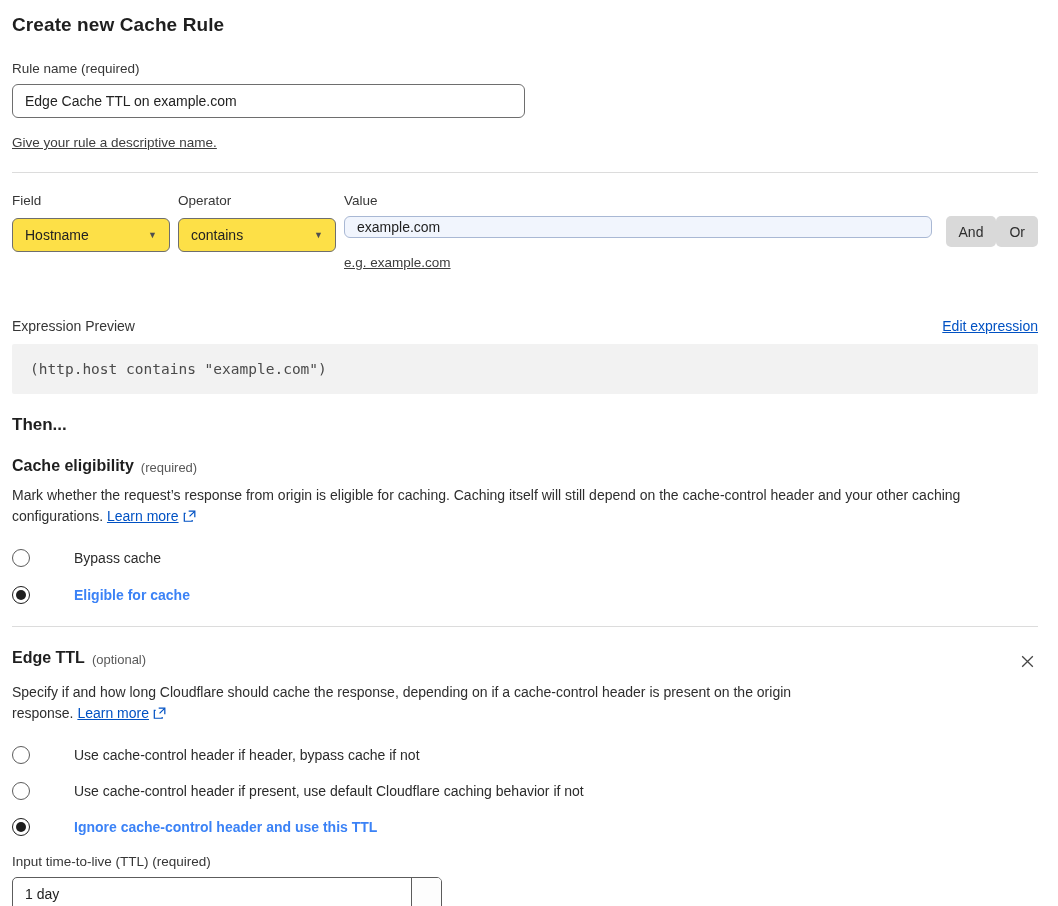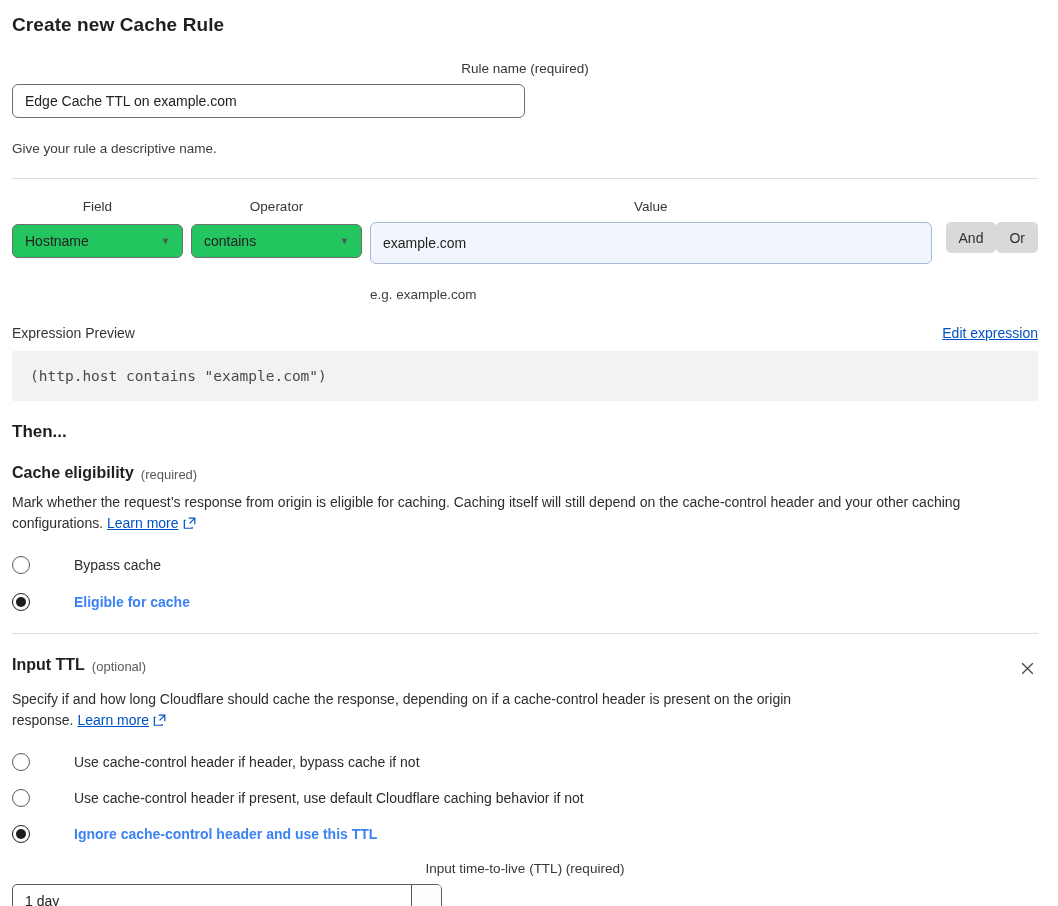--- a/index.html
+++ b/index.html
@@ -17,55 +17,55 @@
   html,body{background:#fff;}
   body{
     width:1058px;height:906px;overflow:hidden;
     font-family:"Liberation Sans","DejaVu Sans",sans-serif;
     color:var(--text);font-size:14px;
   }
   .page{padding:14px 20px 0 12px;}
 
   h1.page-title{font-size:19px;font-weight:700;color:#1f1f1f;letter-spacing:.1px;}
 
-  .field-label{display:block;font-size:13.5px;color:#363636;margin-bottom:8px;text-align:center;}
+  .field-label{display:block;font-size:13.5px;color:#363636;margin-bottom:8px;}
   .rule-name-group{margin-top:25px;}
   .text-input{
     width:513px;height:34px;border:1px solid var(--ctrl-border);border-radius:6px;
     padding:0 12px;font-size:14px;color:#222;background:#fff;outline:none;
     font-family:inherit;
   }
-  .help-text{font-size:13.5px;color:#3d3d3d;margin-top:23px;}
+  .help-text{font-size:13.5px;color:#3d3d3d;margin-top:17px;text-decoration:underline;}
 
   hr.divider{border:none;border-top:1px solid var(--divider);margin:22px 0 0 0;}
 
   h2.section-heading{font-size:16.5px;font-weight:700;color:#1f1f1f;margin-top:19px;}
 
   .matcher-row{display:flex;align-items:flex-start;margin-top:20px;}
   .matcher-col .field-label{margin-bottom:10px;}
   .select-box{
-    width:171px;height:34px;border:1px solid var(--ctrl-border);border-radius:6px;
-    background:#22c55e;display:flex;align-items:center;justify-content:space-between;
+    width:158px;height:34px;border:1px solid var(--ctrl-border);border-radius:6px;
+    background:#fde047;display:flex;align-items:center;justify-content:space-between;
     padding:0 12px;font-size:14px;color:#222;cursor:pointer;
   }
   .chevron{font-size:9px;color:#4f4f4f;line-height:1;}
   .col-gap{margin-left:8px;}
   .value-col{flex:1;margin-left:8px;}
   .value-input{
-    width:100%;height:42px;border:1px solid var(--value-border);border-radius:6px;
+    width:100%;height:22px;border:1px solid var(--value-border);border-radius:6px;
     background:var(--value-bg);padding:0 12px;font-size:14px;color:#1f1f1f;outline:none;
     font-family:inherit;
   }
   .andor{display:flex;margin-left:14px;padding-top:23px;}
   .gray-btn{
     height:31px;padding:0 13px;background:var(--btn-gray);border:none;border-radius:5px;
     font-size:14px;color:#2e2e2e;font-family:inherit;cursor:pointer;
   }
 
-  .expr-header{display:flex;justify-content:space-between;align-items:flex-end;margin-top:23px;}
+  .expr-header{display:flex;justify-content:space-between;align-items:flex-end;margin-top:48px;}
   .expr-label{font-size:14px;color:#363636;}
   a.link{color:var(--link);text-decoration:underline;cursor:pointer;font-size:14px;}
   .code-box{
     margin-top:10px;background:var(--code-bg);border-radius:2px;
     padding:17px 18px;font-family:"DejaVu Sans Mono","Liberation Mono",monospace;
     font-size:14.5px;color:#4a4a4a;
   }
 
   h2.then-heading{font-size:17px;font-weight:700;color:#1f1f1f;margin-top:21px;}
 
@@ -179,21 +179,21 @@
           <span class="radio-label">Eligible for cache</span>
         </div>
       </div>
   </div>
 
   <hr class="divider">
 
   <div class="sub-section">
     <div class="sub-header">
       <div class="sub-title-wrap">
-        <h3 class="sub-title">Input TTL</h3>
+        <h3 class="sub-title">Edge TTL</h3>
         <span class="badge">(optional)</span>
       </div>
       <button class="close-btn" aria-label="Remove Edge TTL">
         <span><svg width="17" height="17" viewBox="0 0 16 16">
               <path d="M3 3l10 10M13 3L3 13" stroke="#444" stroke-width="1.2"></path>
             </svg></span>
       </button>
     </div>
     <p class="section-desc narrow">
       <span>Specify if and how long Cloudflare should cache the response, depending on if a cache-control header is present on the origin response.</span>

